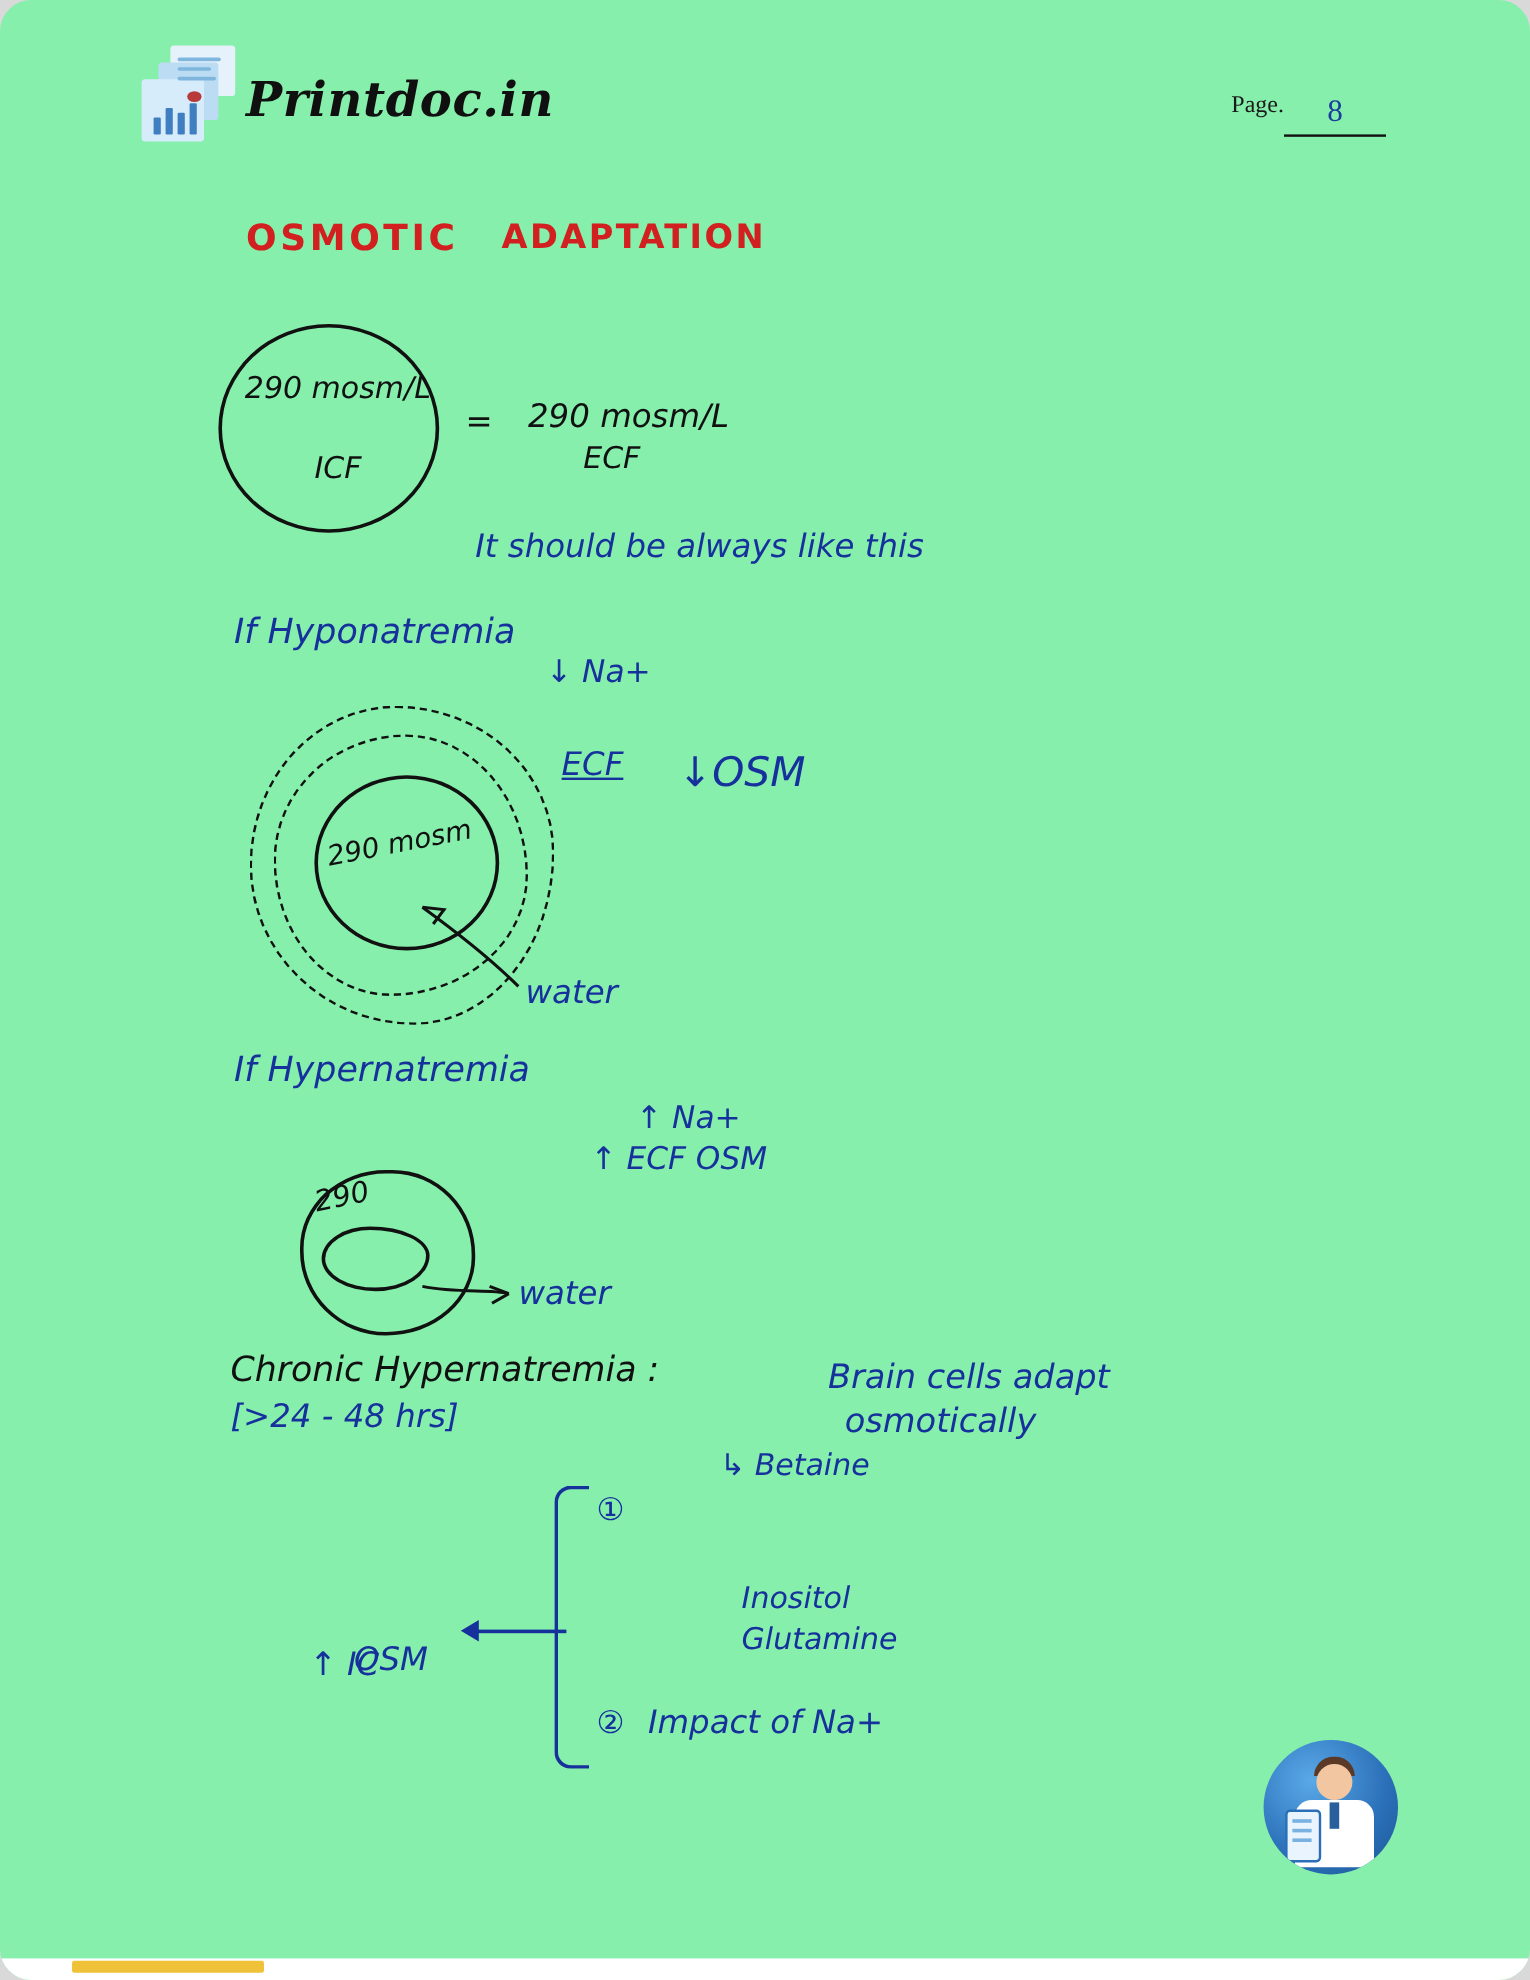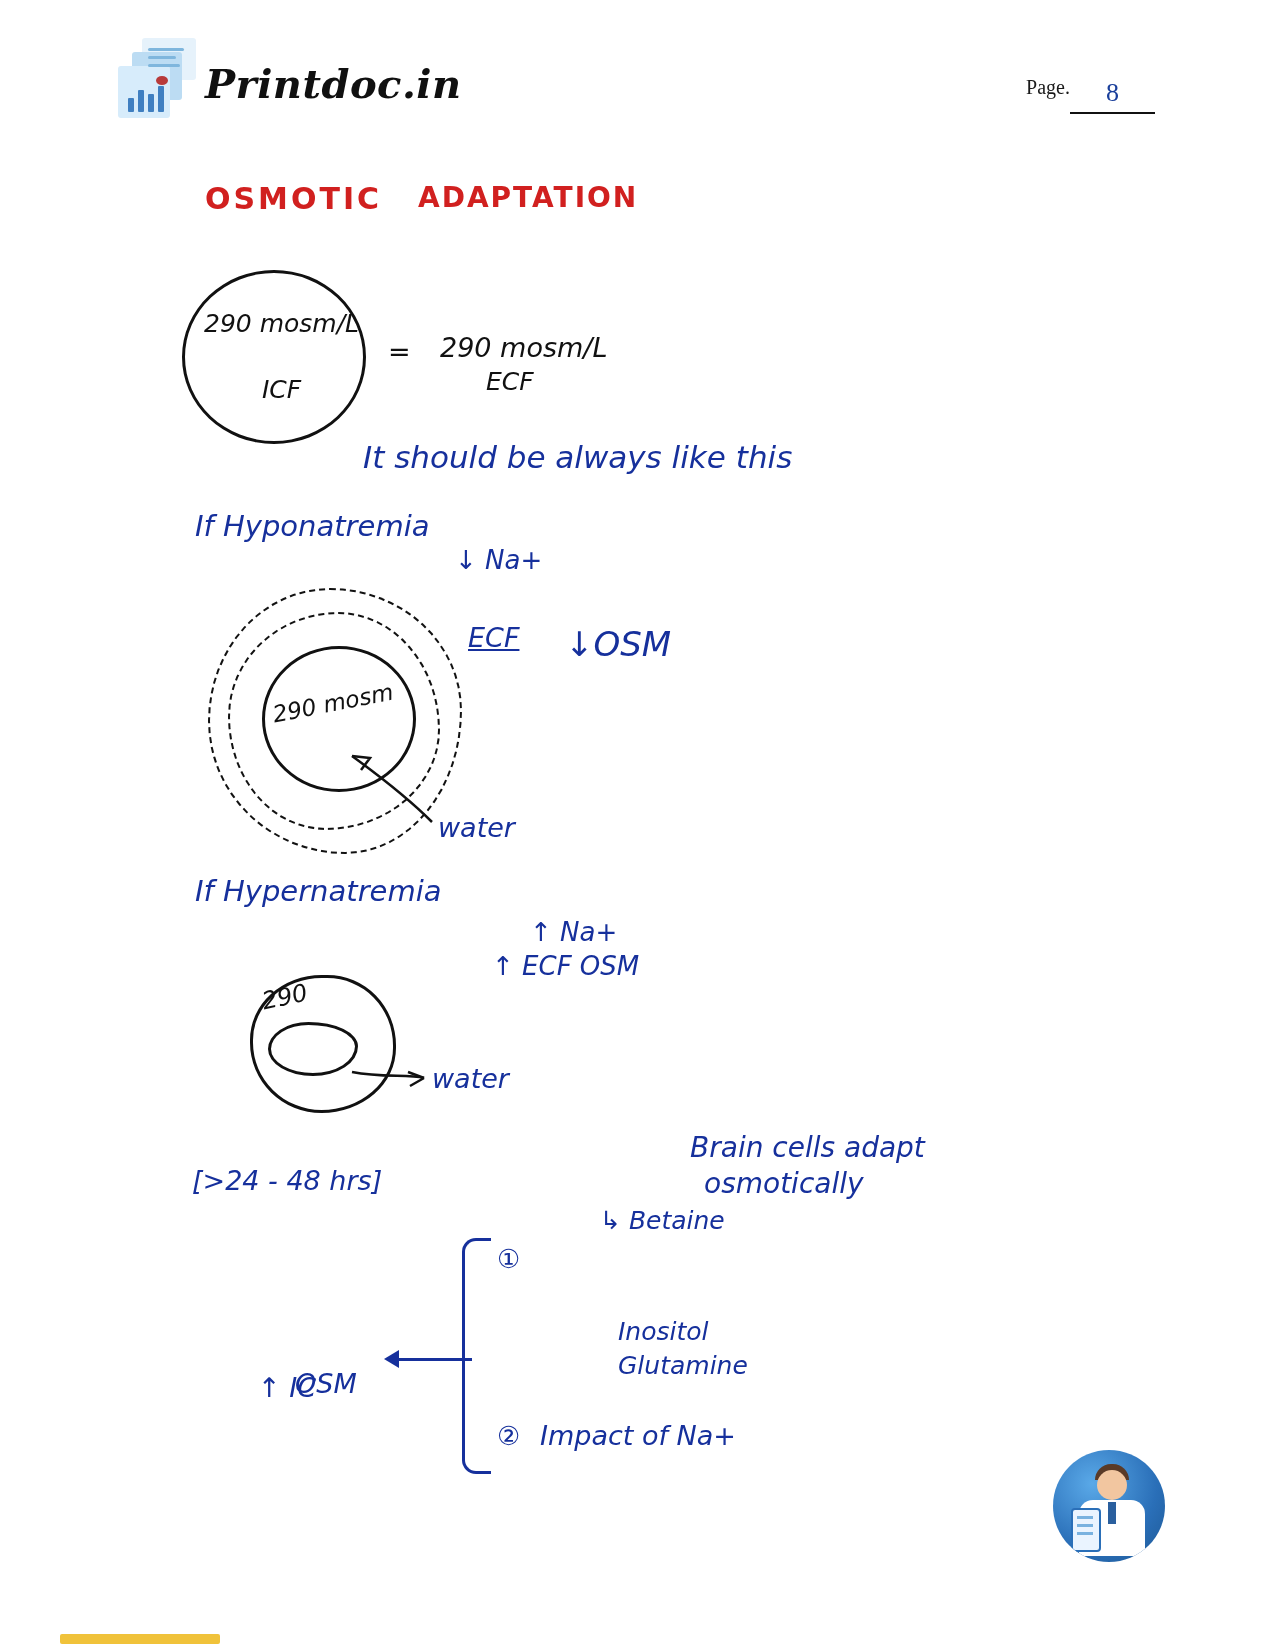--- a/index.html
+++ b/index.html
@@ -7,22 +7,23 @@
     padding: 0;
     background: #d9d9d9;
   }
   body {
     font-family: "Liberation Sans", sans-serif;
   }
   .page {
     position: relative;
     width: 1275px;
     height: 1650px;
-    background: #ffffff;
+    background: #86efac;
     overflow: hidden;
+    border-radius: 26px;
   }
   
   .logo-mark {
     position: absolute;
     left: 112px;
     top: 36px;
     width: 86px;
     height: 86px;
   }
   .logo-mark .sheet {
@@ -110,21 +111,21 @@
     width: 178px; height: 168px;
     border: 3px solid #111;
     border-radius: 50%;
   }
   .icf-val { left: 204px; top: 310px; font-size: 25px; font-style: italic; color:#111; }
   .icf-lbl { left: 222px; top: 376px; font-size: 25px; font-style: italic; color:#111;margin-left:40px; }
   .eq-sign { left: 388px; top: 336px; font-size: 27px; color:#111; }
   .ecf-val { left: 440px; top: 332px; font-size: 27px; font-style: italic; color:#111; }
   .ecf-lbl { left: 486px; top: 368px; font-size: 25px; font-style: italic; color:#111; }
   .note-always {
-    left: 363px; top: 440px; font-size: 31px; font-style: italic;
+    left: 396px; top: 440px; font-size: 27px; font-style: italic;
   }
   
   .hypo-head { left: 195px; top: 510px; font-size: 29px; font-style: italic; }
   .hypo-na  { left: 455px; top: 546px; font-size: 26px; font-style: italic; }
   .ecf-tag  { left: 468px; top: 622px; font-size: 27px; font-style: italic; text-decoration: underline;}
   .osm-down { left: 565px; top: 625px; font-size: 34px; font-style: italic; }
   .blob-outer {
     position: absolute; left: 208px; top: 588px;
     width: 250px; height: 262px;
     border: 2px solid #111;
@@ -289,20 +290,21 @@
   <div class="hw water1">water</div>
 
   <div class="hw hyper-head">If Hypernatremia</div>
   <div class="hw hyper-na">↑ Na+</div>
   <div class="hw hyper-osm">↑ ECF OSM</div>
   <div class="cell-outer"></div>
   <div class="cell-inner"></div>
   <div class="hw cell-val">290</div>
   <div class="hw water2">water</div>
 
+  <div class="hw chronic-head">Chronic Hypernatremia :</div>
   <div class="hw chronic-time">[&gt;24 - 48 hrs]</div>
   <div class="hw chronic-r1">Brain cells adapt</div>
   <div class="hw chronic-r2">osmotically</div>
 
   <div class="brace"></div>
   <div class="arrow-line"></div>
   <div class="arrow-head"></div>
 
   <div class="hw item1-num">①</div>
   <div class="hw sub1">↳ Betaine</div>

